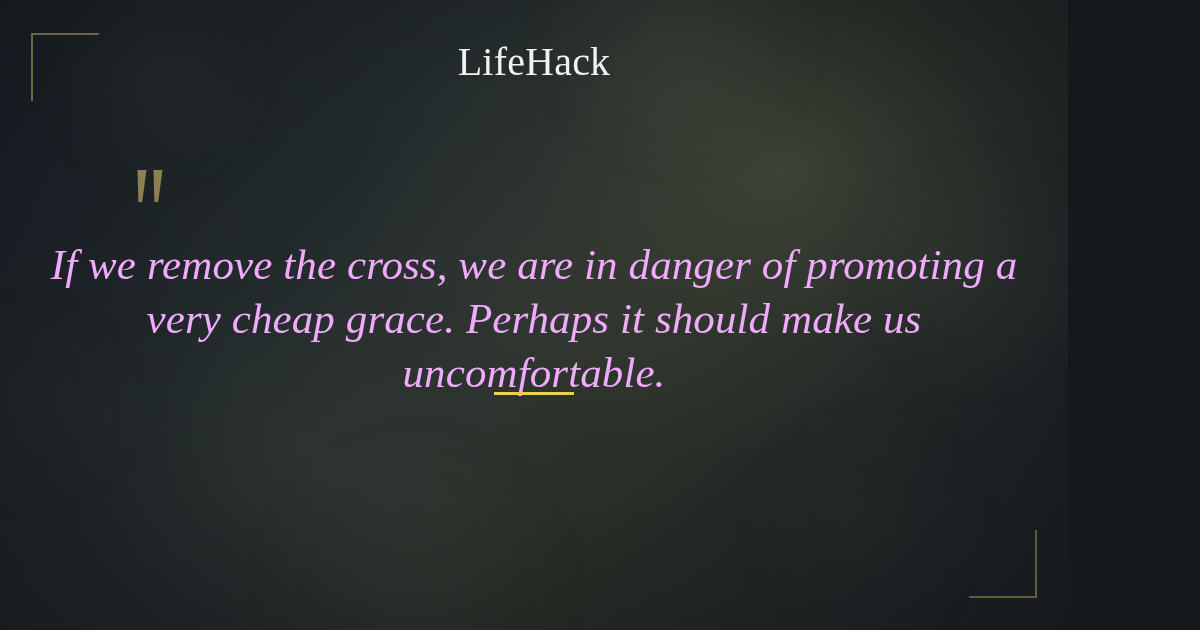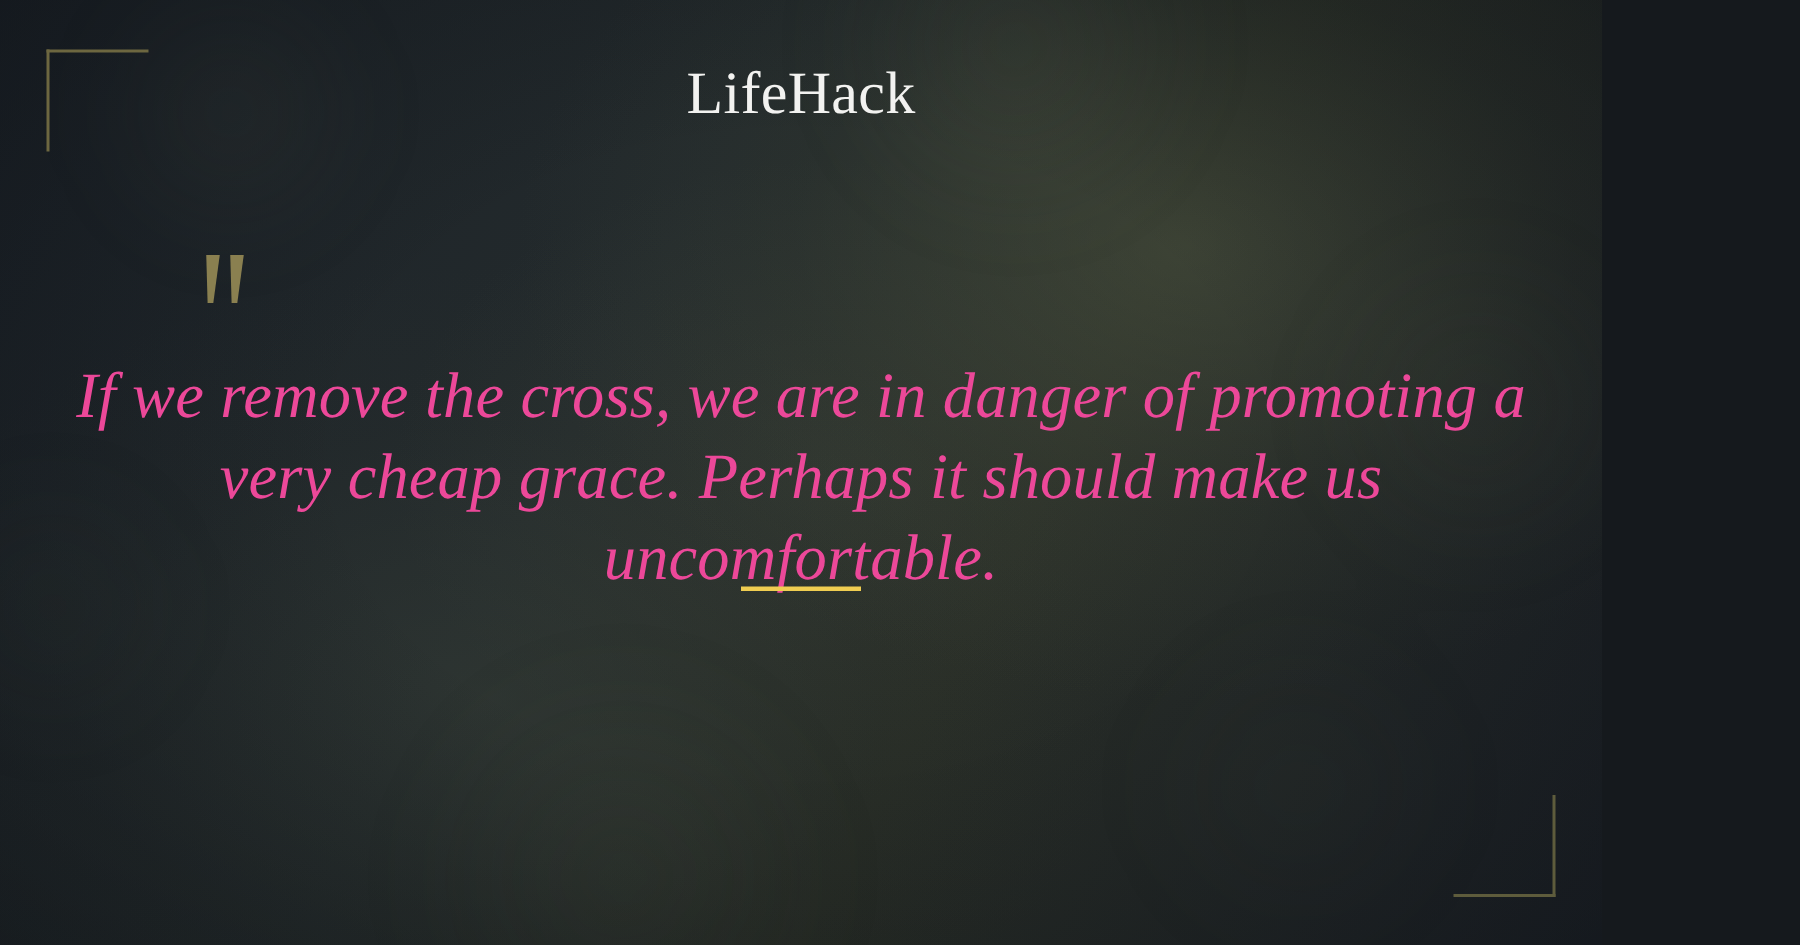--- a/index.html
+++ b/index.html
@@ -95,21 +95,21 @@
     top: 238px;
     text-align: center;
   }
   .quote-text {
     margin: 0 auto;
     width: 1010px;
     font-family: "Liberation Serif", "DejaVu Serif", serif;
     font-style: italic;
     font-size: 43px;
     line-height: 54px;
-    color: #ec4899;
+    color: #f0abfc;
     letter-spacing: 0.1px;
   }
 
   
   .divider-wrap {
     position: absolute;
     left: 0;
     right: 0;
     top: 381px;
     text-align: center;

